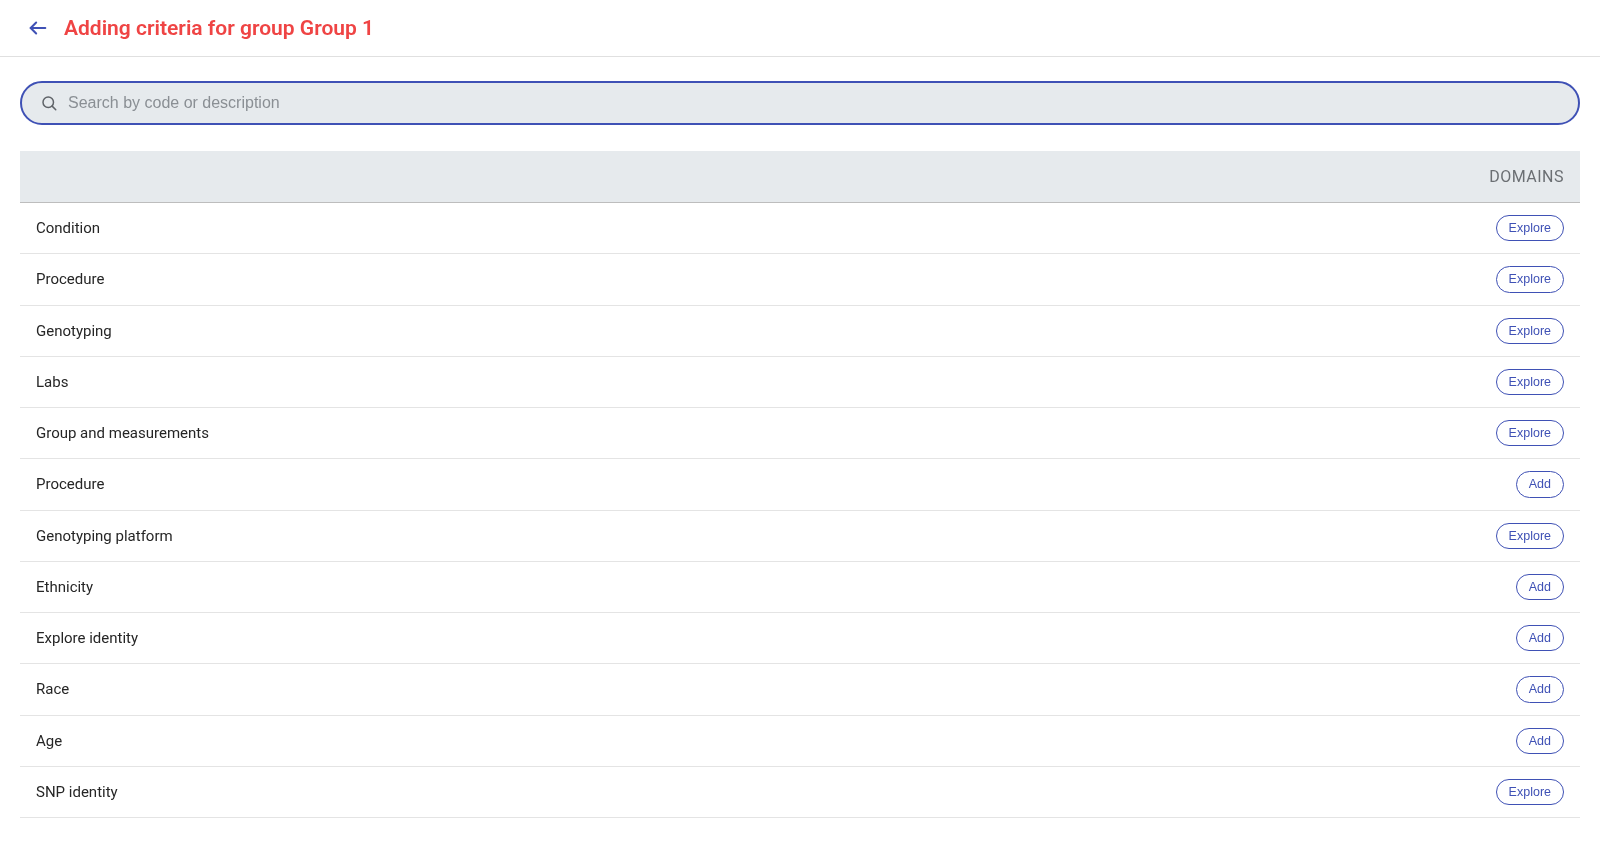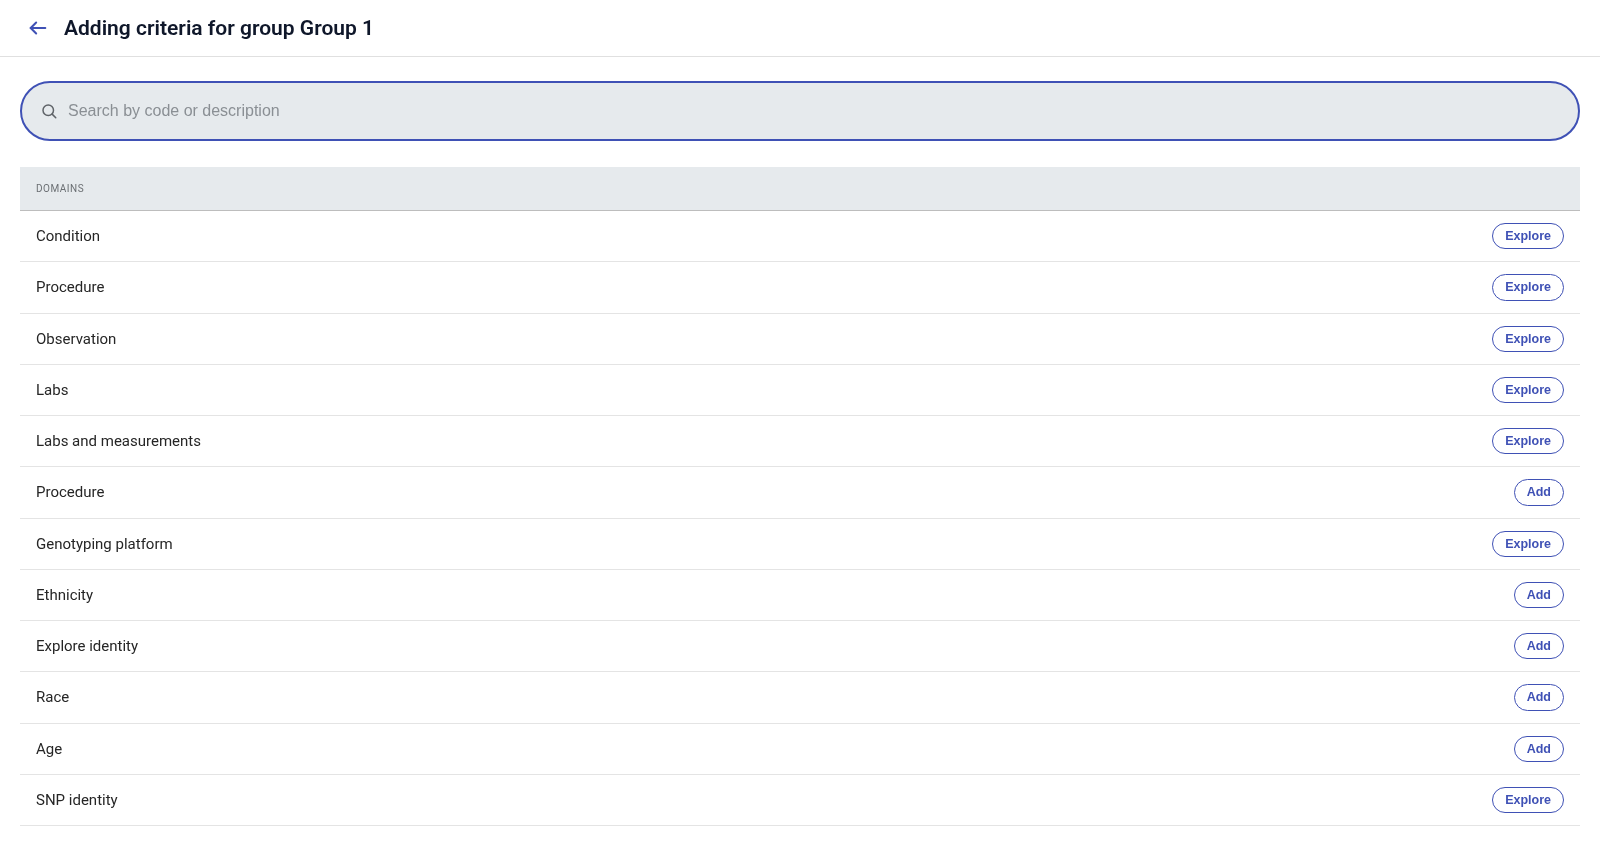--- a/index.html
+++ b/index.html
@@ -29,33 +29,33 @@
     cursor: pointer;
     color: #3f51b5;
   }
   .back-arrow svg {
     width: 22px;
     height: 22px;
   }
   .page-title {
     font-size: 21px;
     font-weight: 600;
-    color: #0f172a;
+    color: #ef4444;
   }
   .content {
     padding: 24px 20px 0 20px;
   }
   .search-wrap {
     display: flex;
     align-items: center;
     background: #e6eaed;
     border: 2px solid #3f51b5;
     border-radius: 999px;
     padding: 8px 18px;
-    height: 60px;
+    height: 44px;
   }
   .search-wrap .search-icon {
     display: inline-flex;
     color: #5f6368;
     margin-right: 10px;
   }
   .search-wrap .search-icon svg {
     width: 18px;
     height: 18px;
   }
@@ -70,44 +70,45 @@
   .search-input::placeholder {
     color: #8a8f94;
   }
   .list-wrap {
     margin-top: 26px;
   }
   .section-header {
     background: #e6eaed;
     border-bottom: 1px solid #bdbdbd;
     padding: 16px 16px;
-    font-size: 10px;
+    font-size: 16px;
     letter-spacing: 0.5px;
     color: #6b6f73;
+    text-align: right;
   }
   .row {
     display: flex;
     align-items: center;
     justify-content: space-between;
     padding: 12px 16px 12px 16px;
     border-bottom: 1px solid #e4e4e4;
     min-height: 50px;
   }
   .row-label {
     font-size: 15px;
     color: #262626;
   }
   .action-btn {
     border: 1px solid #3f51b5;
     background: #ffffff;
     color: #3f51b5;
     border-radius: 999px;
     padding: 4px 12px;
     font-size: 12.5px;
-    font-weight: 700;
+    font-weight: 400;
     cursor: pointer;
     line-height: 1.3;
     min-width: 48px;
     text-align: center;
   }
 </style>
 </head>
 <body>
 
 <div class="header">
@@ -137,29 +138,29 @@
   <div class="section-header">DOMAINS</div>
       <div class="row">
         <span class="row-label">Condition</span>
         <button class="action-btn">Explore</button>
       </div>
       <div class="row">
         <span class="row-label">Procedure</span>
         <button class="action-btn">Explore</button>
       </div>
       <div class="row">
-        <span class="row-label">Observation</span>
+        <span class="row-label">Genotyping</span>
         <button class="action-btn">Explore</button>
       </div>
       <div class="row">
         <span class="row-label">Labs</span>
         <button class="action-btn">Explore</button>
       </div>
       <div class="row">
-        <span class="row-label">Labs and measurements</span>
+        <span class="row-label">Group and measurements</span>
         <button class="action-btn">Explore</button>
       </div>
       <div class="row">
         <span class="row-label">Procedure</span>
         <button class="action-btn">Add</button>
       </div>
       <div class="row">
         <span class="row-label">Genotyping platform</span>
         <button class="action-btn">Explore</button>
       </div>

